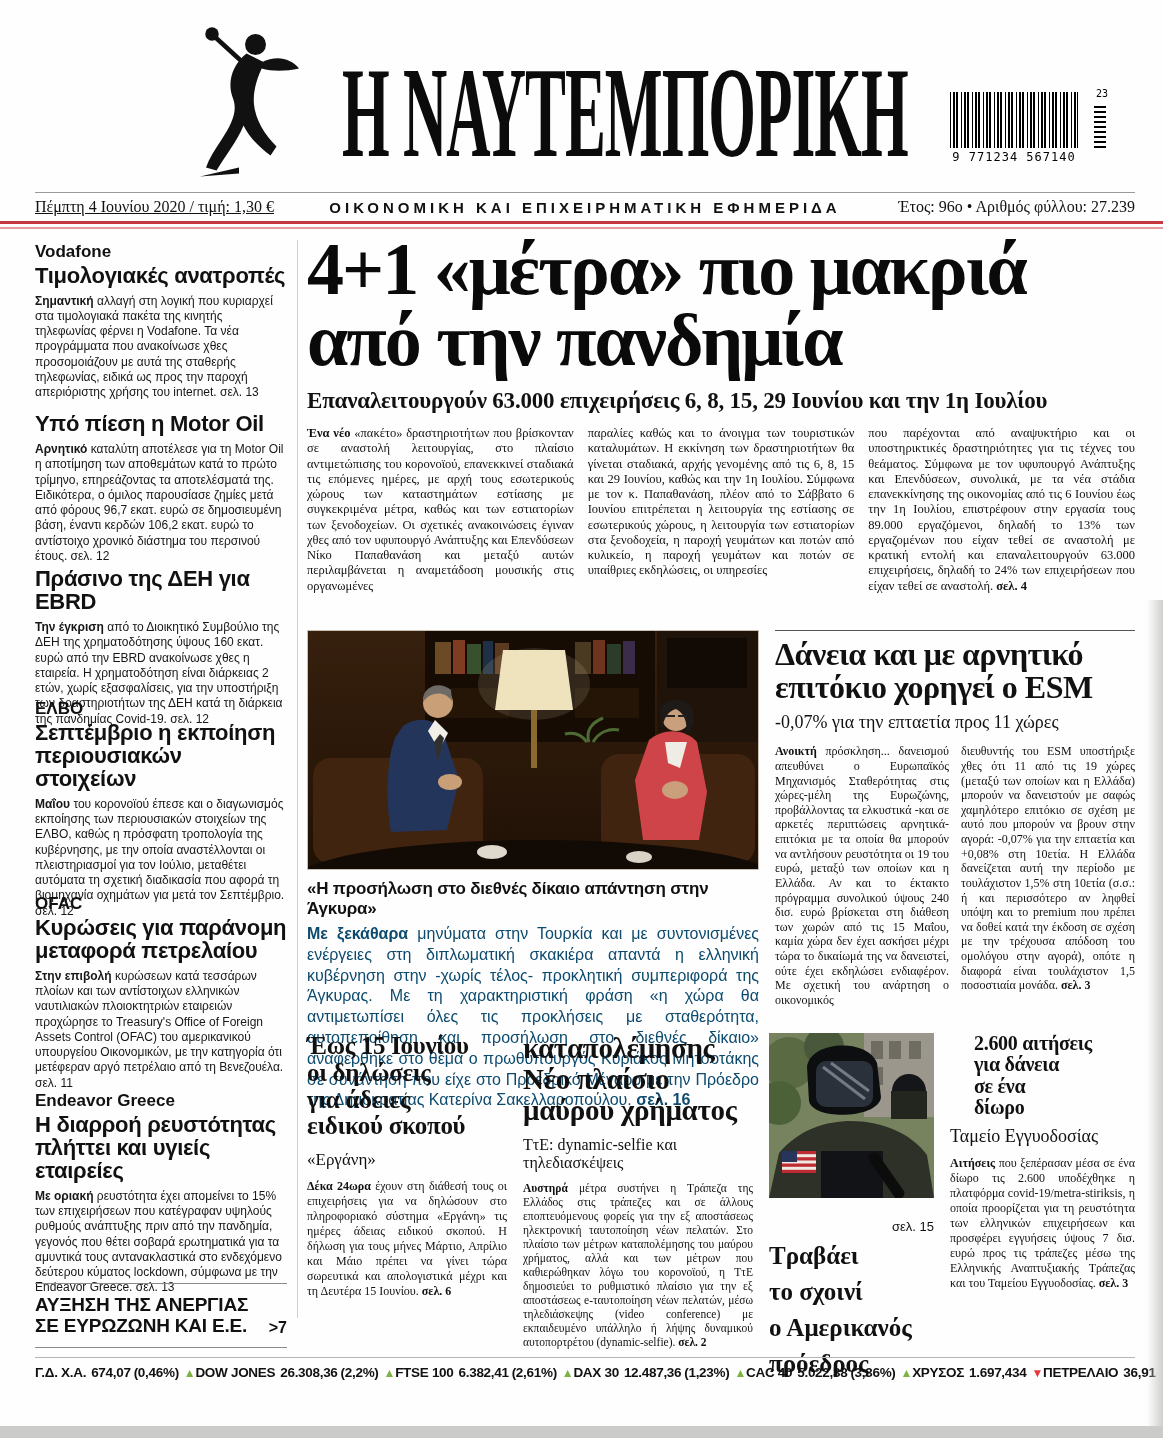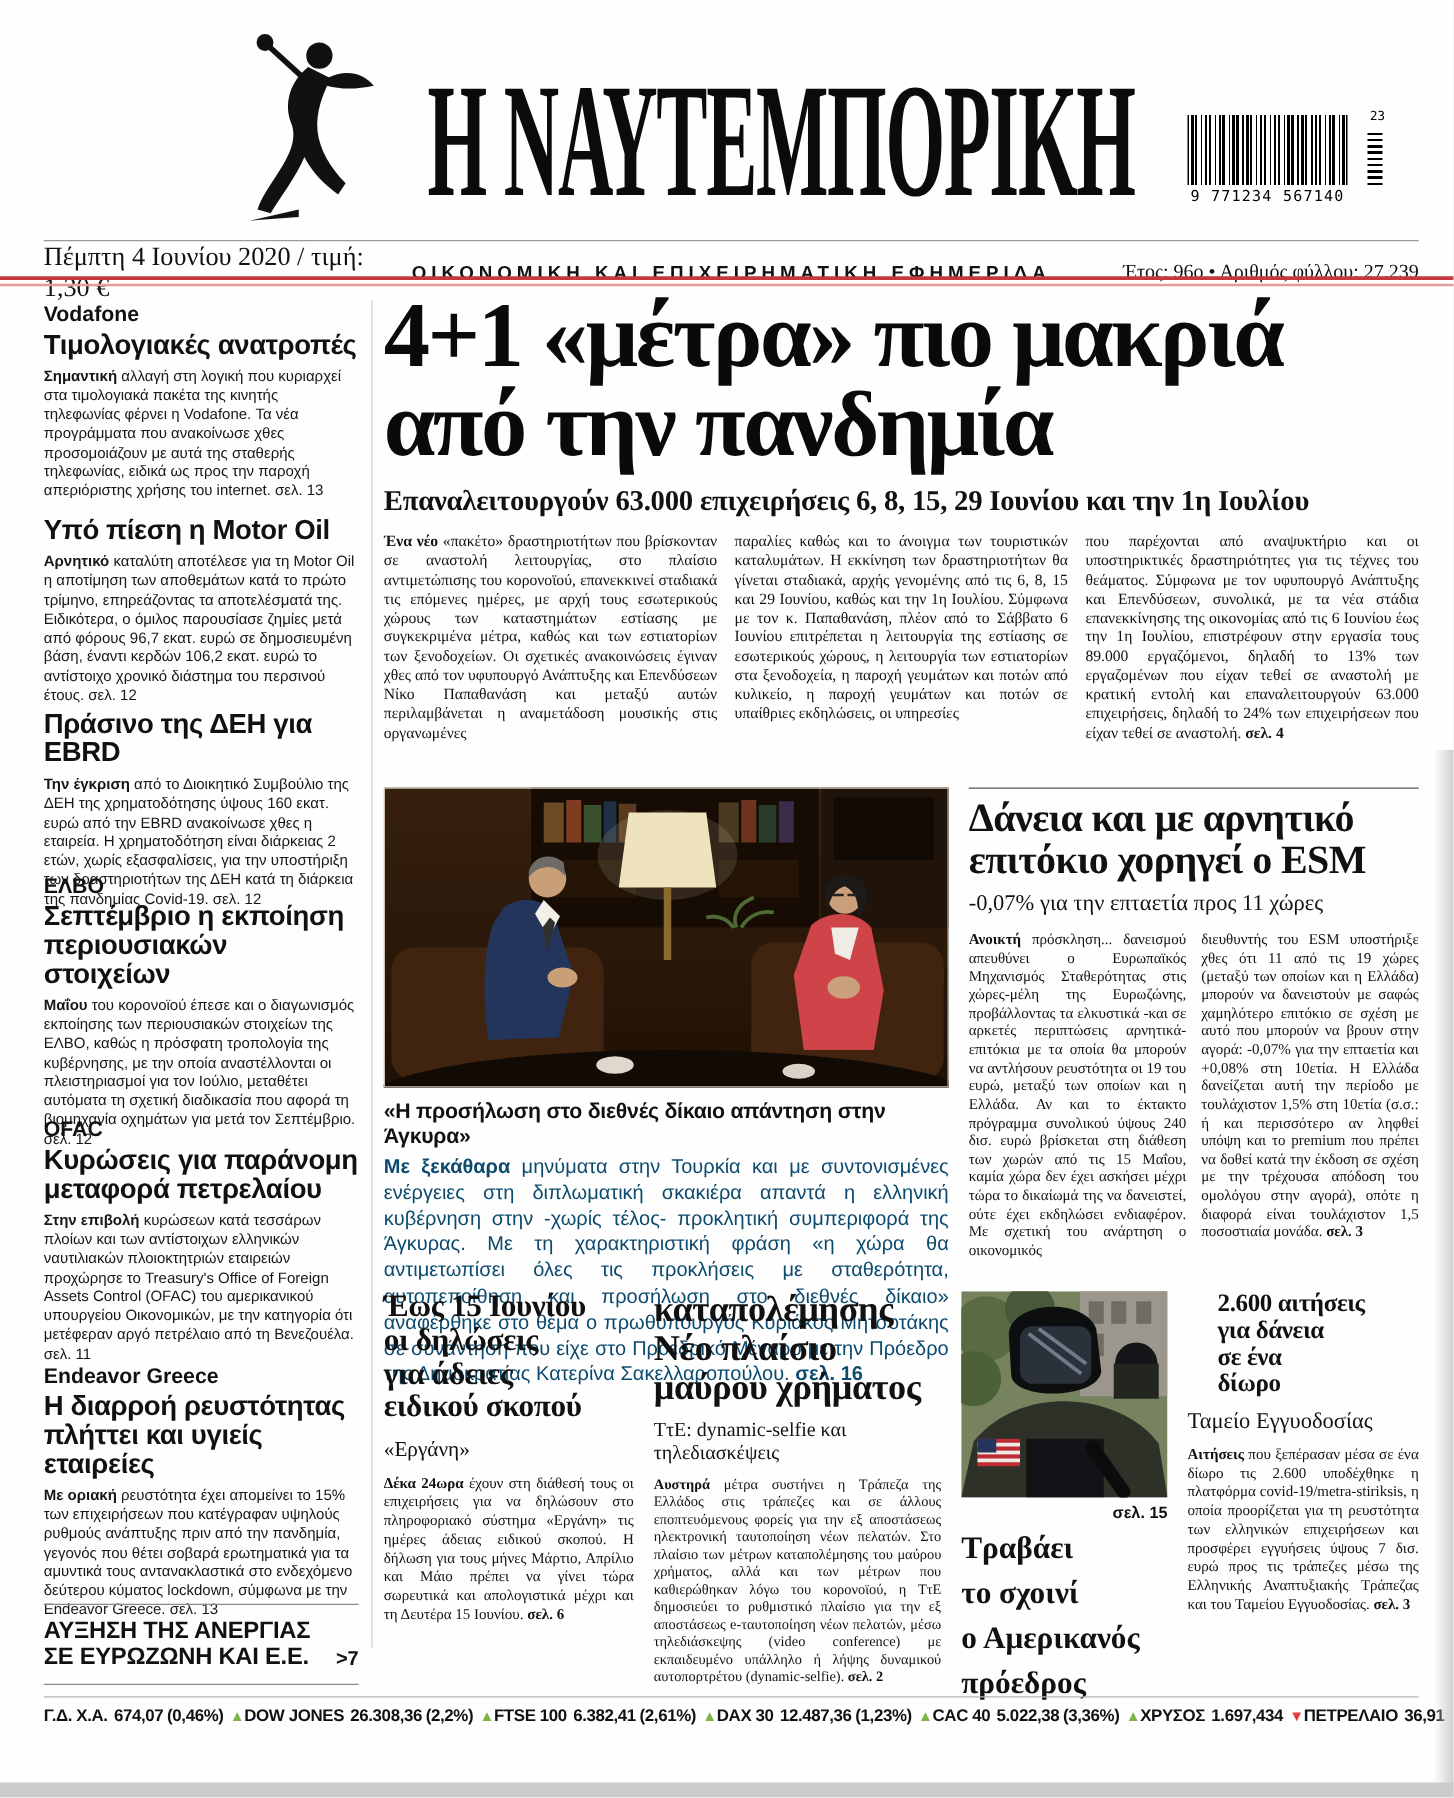--- a/index.html
+++ b/index.html
@@ -13,21 +13,21 @@
                    white-space:nowrap;transform:scale(0.52,1.10);letter-spacing:-2px;color:#0b0b0b;}
   .barcode-wrap{position:absolute;right:55px;top:88px;width:158px;height:88px;font-family:"DejaVu Sans Mono",monospace;}
   .bars{position:absolute;left:0;top:4px;width:128px;height:56px;
         background:repeating-linear-gradient(90deg,#000 0 1px,#fff 1px 3px,#000 3px 5px,#fff 5px 6px,#000 6px 8px,#fff 8px 11px);}
   .bars-num{position:absolute;left:0;top:62px;width:128px;text-align:center;font-size:12px;color:#000;letter-spacing:1px;}
   .bars-issue{position:absolute;right:0;top:0;font-size:10px;color:#000;}
   .bars-addon{position:absolute;right:2px;top:16px;width:12px;height:44px;
         background:repeating-linear-gradient(0deg,#000 0 2px,#fff 2px 5px);}
   .date-row{position:absolute;left:35px;right:28px;top:192px;height:28px;border-top:1px solid #9a9a9a;
             display:grid;grid-template-columns:1fr auto 1fr;align-items:center;}
-  .date-left{font-family:"Liberation Serif",serif;font-size:21px;}
+  .date-left{font-family:"Liberation Serif",serif;font-size:16px;text-decoration:underline;}
   .tagline{font-weight:bold;font-size:15px;letter-spacing:4px;}
   .issue-info{font-family:"Liberation Serif",serif;font-size:16px;text-align:right;}
   .rule-red{position:absolute;left:0;right:0;top:221px;height:3px;background:#c5393c;}
   .rule-pink{position:absolute;left:0;right:0;top:227px;height:2px;background:#e59a9c;}
   
   .sidebar{position:absolute;left:35px;top:0;width:252px;}
   .vrule{position:absolute;left:297px;top:240px;height:1078px;width:1px;background:#cfcfcf;}
   .sb-item{position:absolute;left:0;width:252px;}
   .sb-kicker{font-size:17px;font-weight:bold;line-height:1.1;}
   .sb-title{font-size:22px;font-weight:bold;line-height:1.05;letter-spacing:-0.3px;margin-top:2px;}
@@ -60,21 +60,21 @@
   
   .bottom{position:absolute;left:307px;top:1033px;width:828px;display:grid;
           grid-template-columns:200px 230px 165px 185px;gap:16px;}
   .b-hl{font-family:"Liberation Serif",serif;font-size:25px;line-height:1.07;letter-spacing:-0.3px;}
   .b-hl.bold{font-weight:bold;}
   .b-hl.big{font-size:29px;}
   .b-hl.fund{font-weight:bold;font-size:20px;margin-left:24px;}
   .b-kicker{font-family:"Liberation Serif",serif;font-size:17px;margin-top:10px;}
   .b-body{font-family:"Liberation Serif",serif;font-size:12px;line-height:1.25;text-align:justify;margin-top:9px;}
   .b-body .lead{font-weight:bold;}
-  .us-ref{font-size:13px;font-weight:bold;text-align:right;margin-top:4px;}
+  .us-ref{font-size:13px;font-weight:normal;text-align:right;margin-top:21px;}
   .us-hl{font-family:"Liberation Serif",serif;font-size:25px;line-height:1.12;margin-top:8px;}
   
   .ticker{position:absolute;left:35px;right:28px;top:1357px;border-top:1px solid #b5b5b5;padding-top:7px;
           display:flex;justify-content:space-between;align-items:center;}
   .tk{font-size:13.5px;font-weight:bold;letter-spacing:-0.3px;white-space:nowrap;}
   .tk .val{margin-left:5px;}
   .tk .chg{margin-left:3px;}
   .tk .arr{margin-left:5px;font-size:12px;}
   .arr[data-dir="up"]{color:#7cb342;}
   .arr[data-dir="down"]{color:#e5393c;}

